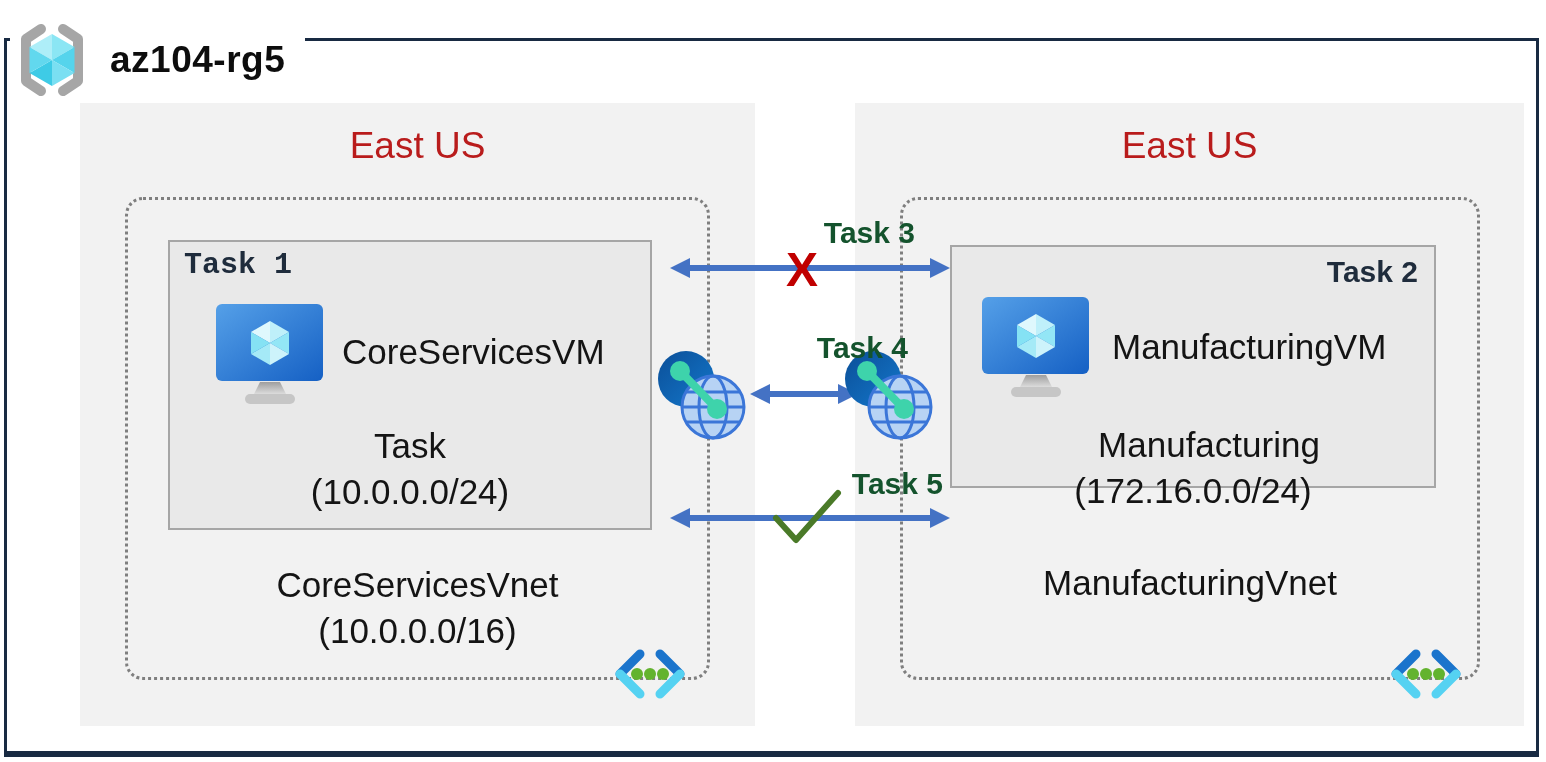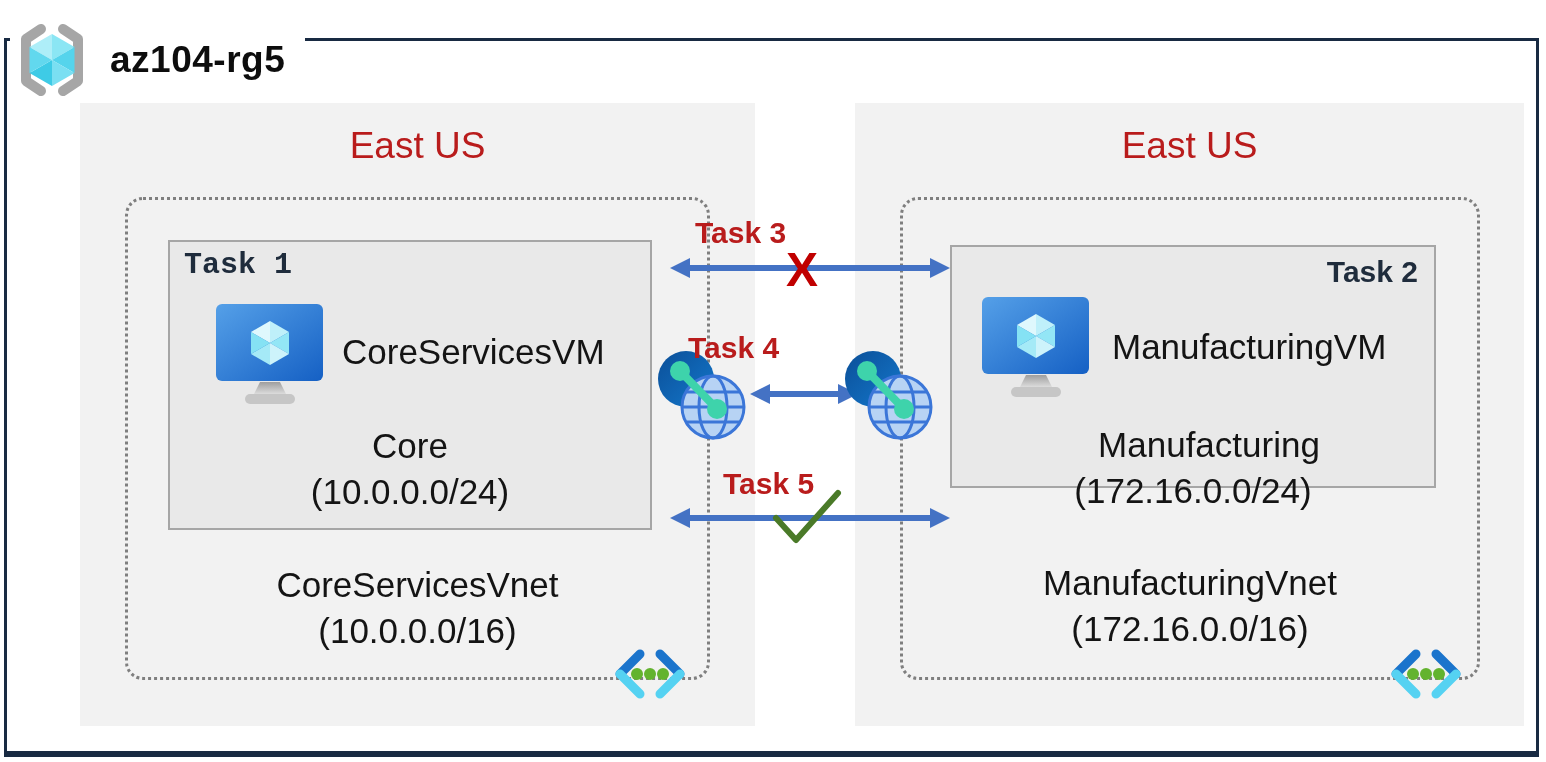--- a/index.html
+++ b/index.html
@@ -48,22 +48,22 @@
     background:#e9e9e9;
     border:2px solid #a6a6a6;
     box-sizing:border-box;
   }
   .task-label{
     font-size:30px;font-weight:bold;color:#1f2c3c;
   }
   .vm-name{font-size:35px;color:#141414;white-space:nowrap;}
   .center-text{width:100%;text-align:center;font-size:35px;color:#141414;}
   .conn-label{
-    width:220px;text-align:left;
-    font-size:30px;font-weight:bold;color:#b91c1c;
+    width:220px;text-align:right;
+    font-size:30px;font-weight:bold;color:#14532d;
     z-index:4;
   }
   .x-marker{
     font-size:48px;font-weight:900;color:#c00000;
     z-index:4;line-height:1;
   }
   svg{display:block;}
 </style>
 </head>
 <body>
@@ -93,21 +93,20 @@
   <div class="abs region" style="left:855px;width:669px;">
     <div class="region-name">East US</div>
   </div>
 
   <div class="abs vnet-box" style="left:125px;top:197px;width:585px;height:483px;"></div>
   <div class="abs center-text" style="left:125px;top:565px;width:585px;">CoreServicesVnet</div>
   <div class="abs center-text" style="left:125px;top:611px;width:585px;">(10.0.0.0/16)</div>
 
   <div class="abs vnet-box" style="left:900px;top:197px;width:580px;height:483px;"></div>
   <div class="abs center-text" style="left:900px;top:563px;width:580px;">ManufacturingVnet</div>
-  <div class="abs center-text" style="left:900px;top:609px;width:580px;">(172.16.0.0/16)</div>
 
   <div class="abs subnet-box" style="left:168px;top:240px;width:484px;height:290px;">
     <div class="abs task-label" style="left:14px;top:6px;font-family:Liberation Mono, monospace;">Task 1</div>
     <svg class="abs" style="left:44px;top:60px;" width="112" height="104" viewBox="0 0 112 104">
       <defs>
         <linearGradient id="mon1" x1="0" y1="0" x2="1" y2="1">
           <stop offset="0" stop-color="#55a0e8"></stop>
             <stop offset="1" stop-color="#1560c4"></stop>
         </linearGradient>
         <linearGradient id="stand1" x1="0" y1="0" x2="0" y2="1">
@@ -119,21 +118,21 @@
       <polygon points="46,80 66,80 73,94 39,94" fill="url(#stand1)"></polygon>
       <rect x="31" y="92" width="50" height="10" rx="5" fill="#c6c6c6"></rect>
       <polygon points="37,30 56,19 56,41" fill="#dff8fd"></polygon>
       <polygon points="56,19 75,30 56,41" fill="#bff0fa"></polygon>
       <polygon points="75,30 75,52 56,41" fill="#93e6f6"></polygon>
       <polygon points="75,52 56,63 56,41" fill="#cdf3fb"></polygon>
       <polygon points="56,63 37,52 56,41" fill="#a5eaf7"></polygon>
       <polygon points="37,52 37,30 56,41" fill="#85e2f4"></polygon>
     </svg>
     <div class="abs vm-name" style="left:172px;top:90px;">CoreServicesVM</div>
-    <div class="abs center-text" style="left:0;top:184px;">Core</div>
+    <div class="abs center-text" style="left:0;top:184px;">Task</div>
     <div class="abs center-text" style="left:0;top:230px;">(10.0.0.0/24)</div>
   </div>
 
   <div class="abs subnet-box" style="left:950px;top:245px;width:486px;height:243px;">
     <div class="abs task-label" style="right:16px;top:8px;">Task 2</div>
     <svg class="abs" style="left:28px;top:48px;" width="112" height="104" viewBox="0 0 112 104">
       <defs>
         <linearGradient id="mon2" x1="0" y1="0" x2="1" y2="1">
           <stop offset="0" stop-color="#55a0e8"></stop>
             <stop offset="1" stop-color="#1560c4"></stop>

